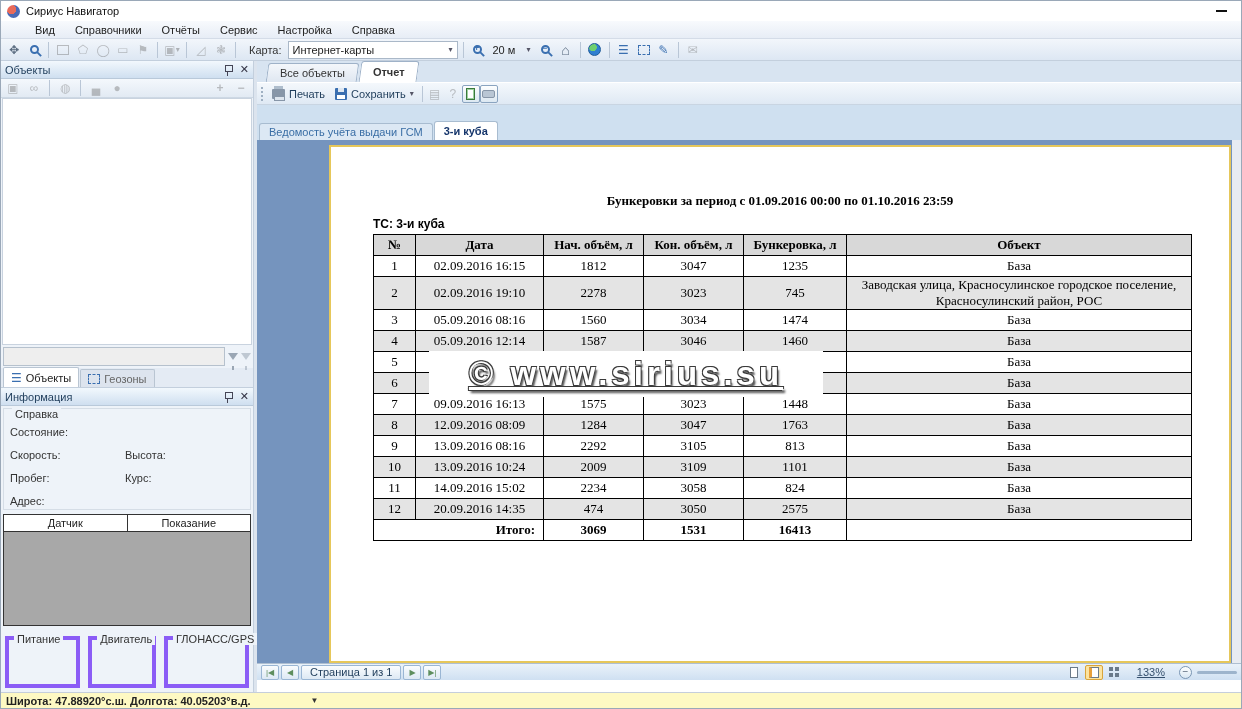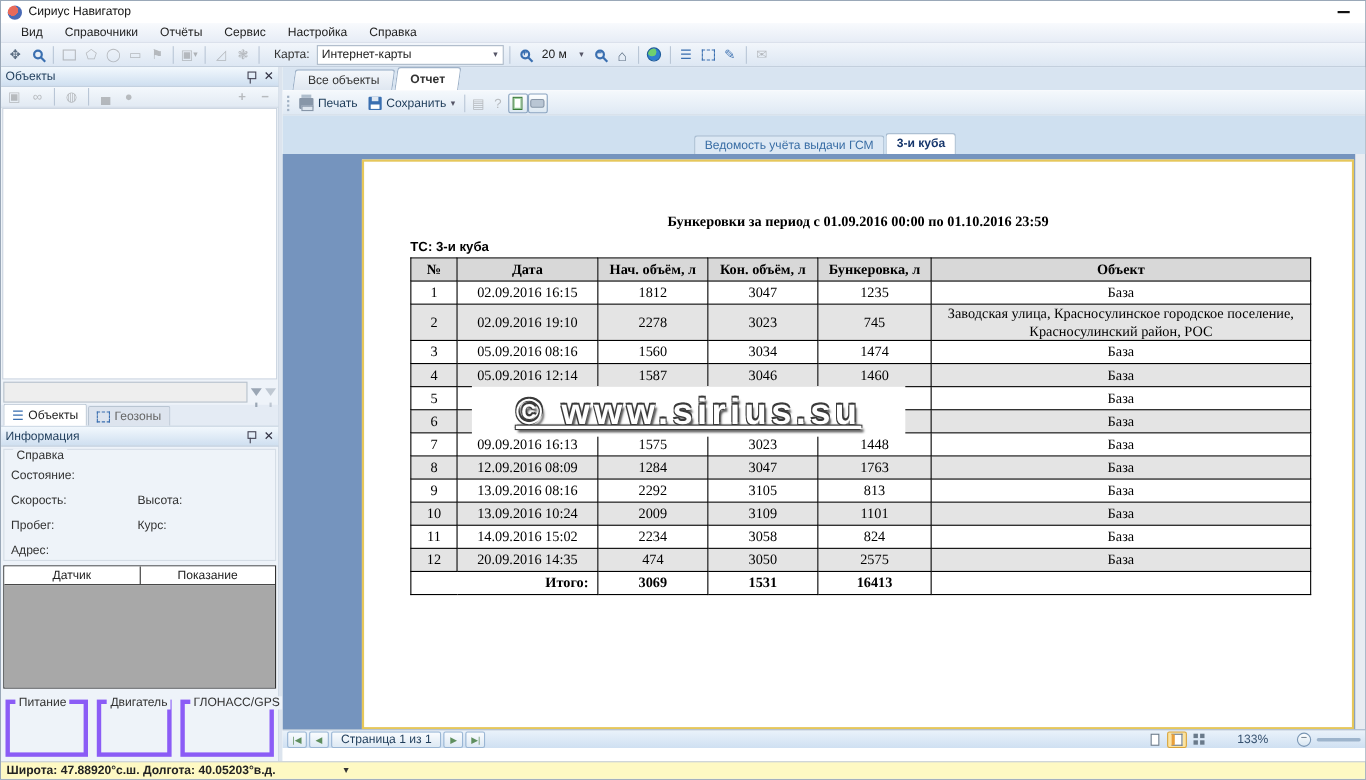--- a/index.html
+++ b/index.html
@@ -8,21 +8,21 @@
   .window { width:1242px; height:709px; display:flex; flex-direction:column; border:1px solid #9aa8b8; }
 
   
   .titlebar { height:20px; background:#fff; display:flex; align-items:center; padding:0 6px; flex:0 0 auto; }
   .appicon { width:13px; height:13px; border-radius:50%; background:radial-gradient(circle at 35% 35%, #e86a5a 0 40%, #4a6ab5 41% 100%); margin-right:6px; }
   .titletext { font-size:11px; color:#111; flex:1; }
   .minbtn { width:28px; height:14px; display:flex; align-items:center; justify-content:center; }
   .minbtn span { display:block; width:11px; height:2px; background:#111; }
 
   
-  .menubar { height:18px; background:linear-gradient(#f8fafd,#e7edf6); border-bottom:1px solid #d4dce8; display:flex; align-items:center; padding-left:8px; flex:0 0 auto; }
+  .menubar { height:18px; background:linear-gradient(#f8fafd,#e7edf6); border-bottom:1px solid #d4dce8; display:flex; align-items:center; padding-left:24px; flex:0 0 auto; }
   .menuitem { padding:0 10px; line-height:18px; cursor:default; }
 
   
   .toolbar { height:22px; background:linear-gradient(#f2f6fb,#dde7f3); border-bottom:1px solid #c3cfdd; display:flex; align-items:center; padding-left:4px; gap:2px; flex:0 0 auto; }
   .tbtn { width:18px; height:18px; display:flex; align-items:center; justify-content:center; border-radius:2px; }
   .dis { opacity:.4; filter:grayscale(1); }
   .sep { width:1px; height:16px; background:#b9c6d6; margin:0 3px; }
   .glyph { font-size:12px; line-height:1; color:#5a6c80; }
   .blue { color:#3a6fb0; }
   .mag { position:relative; width:9px; height:9px; border:2px solid #3a6fb0; border-radius:50%; }
@@ -88,21 +88,21 @@
   .printer::before { content:""; position:absolute; left:2px; top:-3px; width:9px; height:3px; background:#aebdcc; }
   .printer::after { content:""; position:absolute; left:2px; bottom:-2px; width:9px; height:3px; background:#dde5ee; border:1px solid #8796a8; }
   .floppy { position:relative; width:12px; height:12px; background:#3a6fb0; border-radius:1px; }
   .floppy::before { content:""; position:absolute; left:3px; top:0; width:6px; height:4px; background:#dfe8f2; }
   .floppy::after { content:""; position:absolute; left:2px; bottom:1px; width:8px; height:4px; background:#fff; }
   .togglebtn { border:1px solid #8aa4c0; background:linear-gradient(#fdfefe,#dce8f2); }
   .pageicon { width:9px; height:12px; background:#fff; border:1px solid #3a7a3a; box-shadow:inset 0 0 0 1px #9fd09f; }
   .printer2 { width:13px; height:8px; background:#b9c6d4; border:1px solid #8796a8; border-radius:2px; }
 
   
-  .subtabs { height:35px; background:#cfe0f0; display:flex; align-items:flex-end; padding-left:2px; gap:1px; flex:0 0 auto;justify-content:center; }
+  .subtabs { height:35px; background:#cfe0f0; display:flex; align-items:flex-end; padding-left:2px; gap:1px; flex:0 0 auto; }
   .stab { height:17px; padding:0 9px; display:flex; align-items:center; background:#dce8f4; border:1px solid #a8bcd0; border-bottom:none; border-radius:3px 3px 0 0; color:#3a6ea5; }
   .stab.active { background:#fff; color:#15356b; font-weight:bold; height:19px; }
 
   
   .viewport { flex:1 1 auto; position:relative; background:#7594be; overflow:hidden; min-height:0; }
   .vscroll { position:absolute; right:0; top:0; bottom:0; width:9px; background:#e8ecf2; }
   .page { position:absolute; left:72px; top:5px; width:902px; bottom:0; background:#fff; border:2px solid #e6c75a; overflow:hidden; }
   .rpt-title { margin-top:46px; text-align:center; font-family:"Liberation Serif","DejaVu Serif",serif; font-size:13px; font-weight:bold; color:#000; }
   .rpt-sub { margin:8px 0 3px 42px; font-size:12px; font-weight:bold; color:#000; }
   table.rpt { border-collapse:collapse; margin-left:42px; width:818px; font-family:"Liberation Serif","DejaVu Serif",serif; font-size:13px; color:#000; table-layout:fixed; }
@@ -122,21 +122,21 @@
   .pager .rspace { flex:1; }
   .viewbtn { width:18px; height:15px; display:flex; align-items:center; justify-content:center; border:1px solid transparent; border-radius:2px; }
   .viewbtn.active { background:#fbe3a0; border-color:#d9a43a; }
   .vpage { width:8px; height:11px; background:#fff; border:1px solid #6a7a8a; }
   .vpage2 { width:10px; height:11px; background:#fff; border:1px solid #6a7a8a; border-left:3px solid #e8a03a; }
   .vgrid { width:10px; height:10px; background:
       linear-gradient(#6a7a8a,#6a7a8a) 0 0/4px 4px no-repeat,
       linear-gradient(#6a7a8a,#6a7a8a) 6px 0/4px 4px no-repeat,
       linear-gradient(#6a7a8a,#6a7a8a) 0 6px/4px 4px no-repeat,
       linear-gradient(#6a7a8a,#6a7a8a) 6px 6px/4px 4px no-repeat; }
-  .zoomtext { color:#35506e; margin:0 24px; }
+  .zoomtext { color:#35506e; margin:0 12px;text-decoration:underline; }
   .minuscircle { width:13px; height:13px; border-radius:50%; border:1px solid #7a96b4; background:linear-gradient(#fdfefe,#d8e6f2); display:flex; align-items:center; justify-content:center; color:#567; font-size:10px; line-height:1; }
   .slidertrack { width:40px; height:3px; background:#9db4cc; border-radius:2px; margin-left:3px; }
   .whitestrip { height:12px; background:#fff; flex:0 0 auto; }
 
   
   .statusbar { height:16px; background:#fef9c3; border-top:1px solid #c5cedb; display:flex; align-items:center; padding:0 5px; flex:0 0 auto; color:#222;font-weight:bold; }
   .statusbar .dd { margin-left:60px; font-size:8px; color:#333; }
 </style>
 </head>
 <body>

